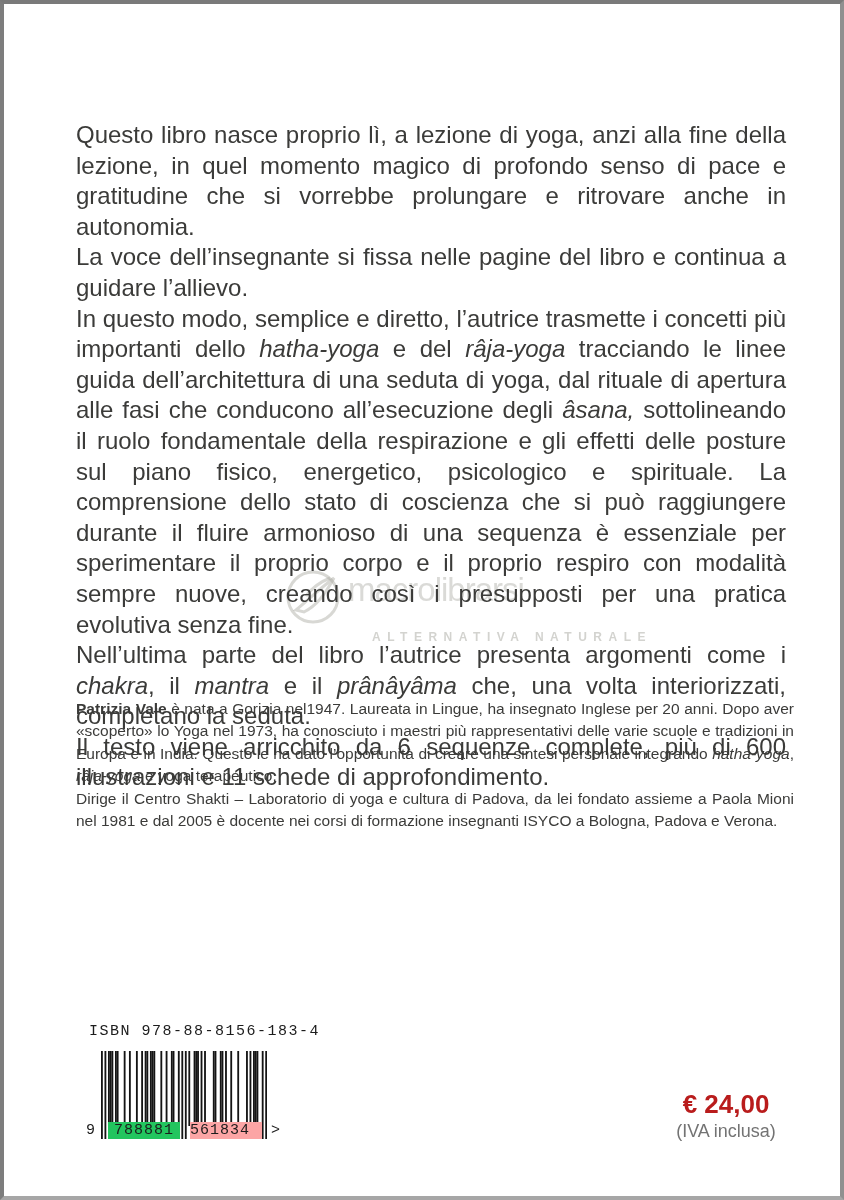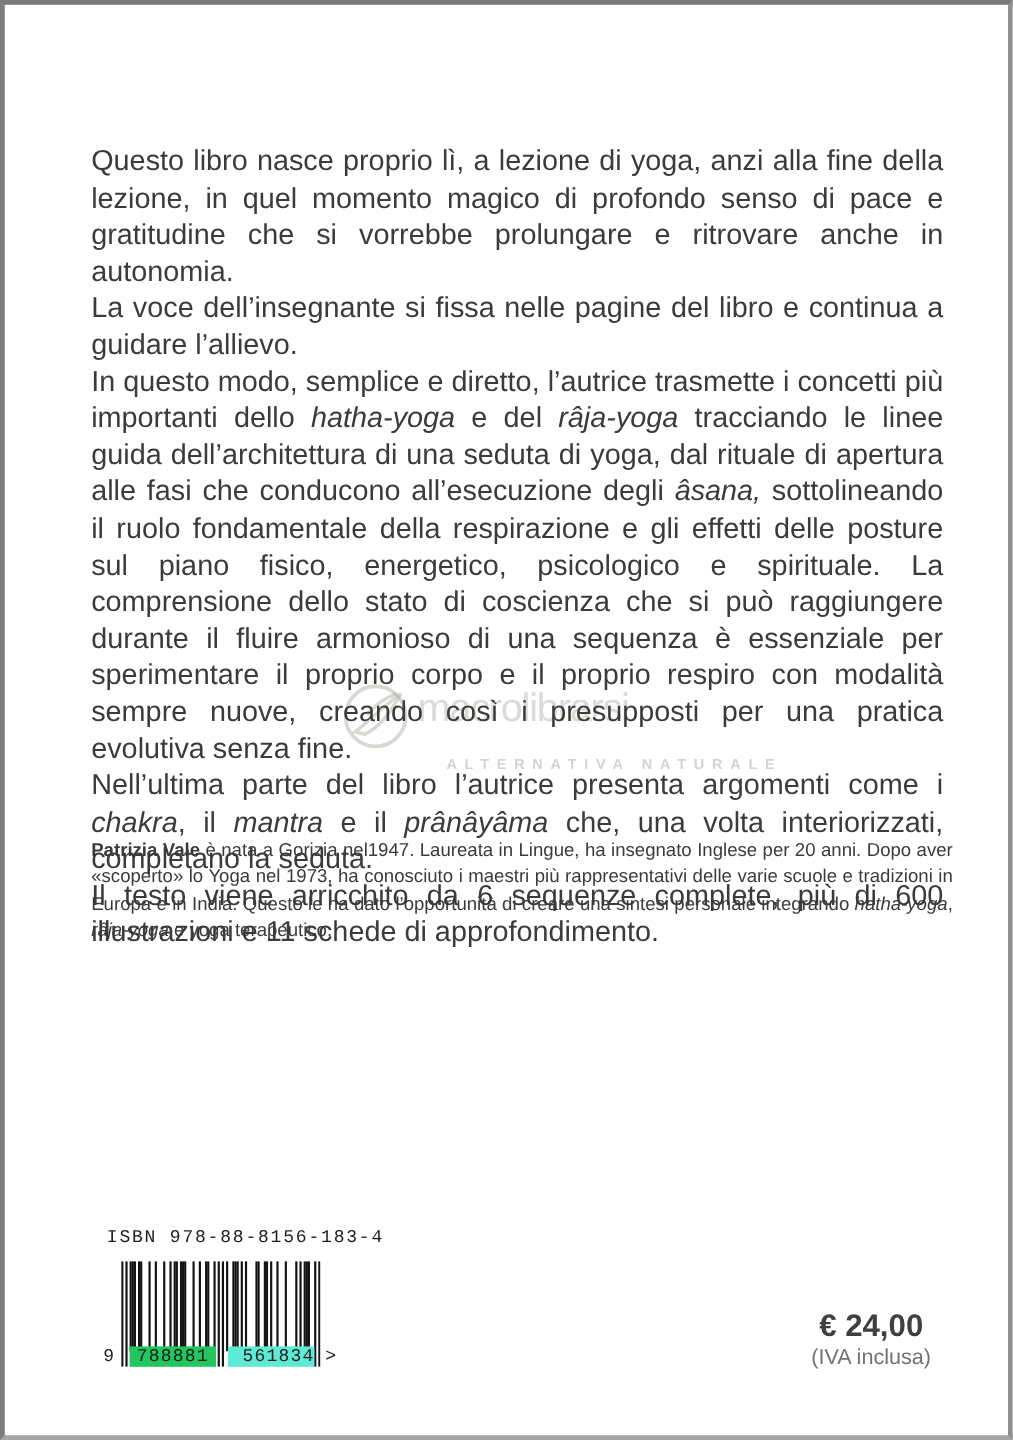--- a/index.html
+++ b/index.html
@@ -57,25 +57,25 @@
   }
   .bars-wrap{position:absolute;left:0;top:30px;width:220px;height:95px;}
   .bars-wrap svg{position:absolute;left:17px;top:0;}
   .bc-digit{
     position:absolute;top:71px;height:17px;
     font-family:"Liberation Mono", monospace;
     font-size:15px;color:#1c1c1c;line-height:17px;
   }
   .d-first{left:2px;}
   .d-g1{left:24px;width:72px;background:#22c55e;text-align:center;letter-spacing:1px;}
-  .d-g2{left:106px;width:72px;background:#5eead4;text-align:right;letter-spacing:1px;}
+  .d-g2{left:106px;width:72px;background:#fca5a5;text-align:left;letter-spacing:1px;}
   .d-tr{left:187px;}
   
   .price{position:absolute;left:642px;top:1086px;width:160px;text-align:center;z-index:2;}
-  .amount{font-size:26px;font-weight:bold;color:#404040;line-height:28px;}
+  .amount{font-size:26px;font-weight:bold;color:#b91c1c;line-height:28px;}
   .vat{font-size:18px;color:#737373;margin-top:3px;}
 </style>
 </head>
 <body>
 
 <div class="page">
 
   <div class="body-text">
       <p><span>Questo libro nasce proprio lì, a lezione di yoga, anzi alla fine della lezione, in quel momento magico di profondo senso di pace e gratitudine che si vorrebbe prolungare e ritrovare anche in autonomia.</span></p>
       <p><span>La voce dell’insegnante si fissa nelle pagine del libro e continua a guidare l’allievo.</span></p>
@@ -93,20 +93,21 @@
       </g>
     </svg>
     <div class="wm-textcol">
       <div class="wm-name">macrolibrarsi</div>
       <div class="wm-tag">ALTERNATIVA NATURALE</div>
     </div>
   </div>
 
   <div class="bio">
       <p><span class="bd">Patrizia Vale</span><span> è nata a Gorizia nel1947. Laureata in Lingue, ha insegnato Inglese per 20 anni. Dopo aver «scoperto» lo Yoga nel 1973, ha conosciuto i maestri più rappresentativi delle varie scuole e tradizioni in Europa e in India. Questo le ha dato l’opportunità di creare una sintesi personale integrando </span><span class="it">hatha-yoga</span><span>, </span><span class="it">râja-yoga</span><span> e yoga terapeutico.</span></p>
+      <p><span>Dirige il Centro Shakti – Laboratorio di yoga e cultura di Padova, da lei fondato assieme a Paola Mioni nel 1981 e dal 2005 è docente nei corsi di formazione insegnanti ISYCO a Bologna, Padova e Verona.</span></p>
     </div>
 
   <div class="barcode-area">
     <div class="isbn">ISBN 978-88-8156-183-4</div>
     <div class="bars-wrap">
       <svg id="barcode-svg" width="166" height="88" viewBox="0 0 166 88" fill="#141414">
           <rect x="0.00" y="0" width="1.83" height="88"></rect>
           <rect x="3.49" y="0" width="1.83" height="88"></rect>
           <rect x="6.99" y="0" width="1.83" height="75"></rect>
           <rect x="8.74" y="0" width="1.83" height="75"></rect>

